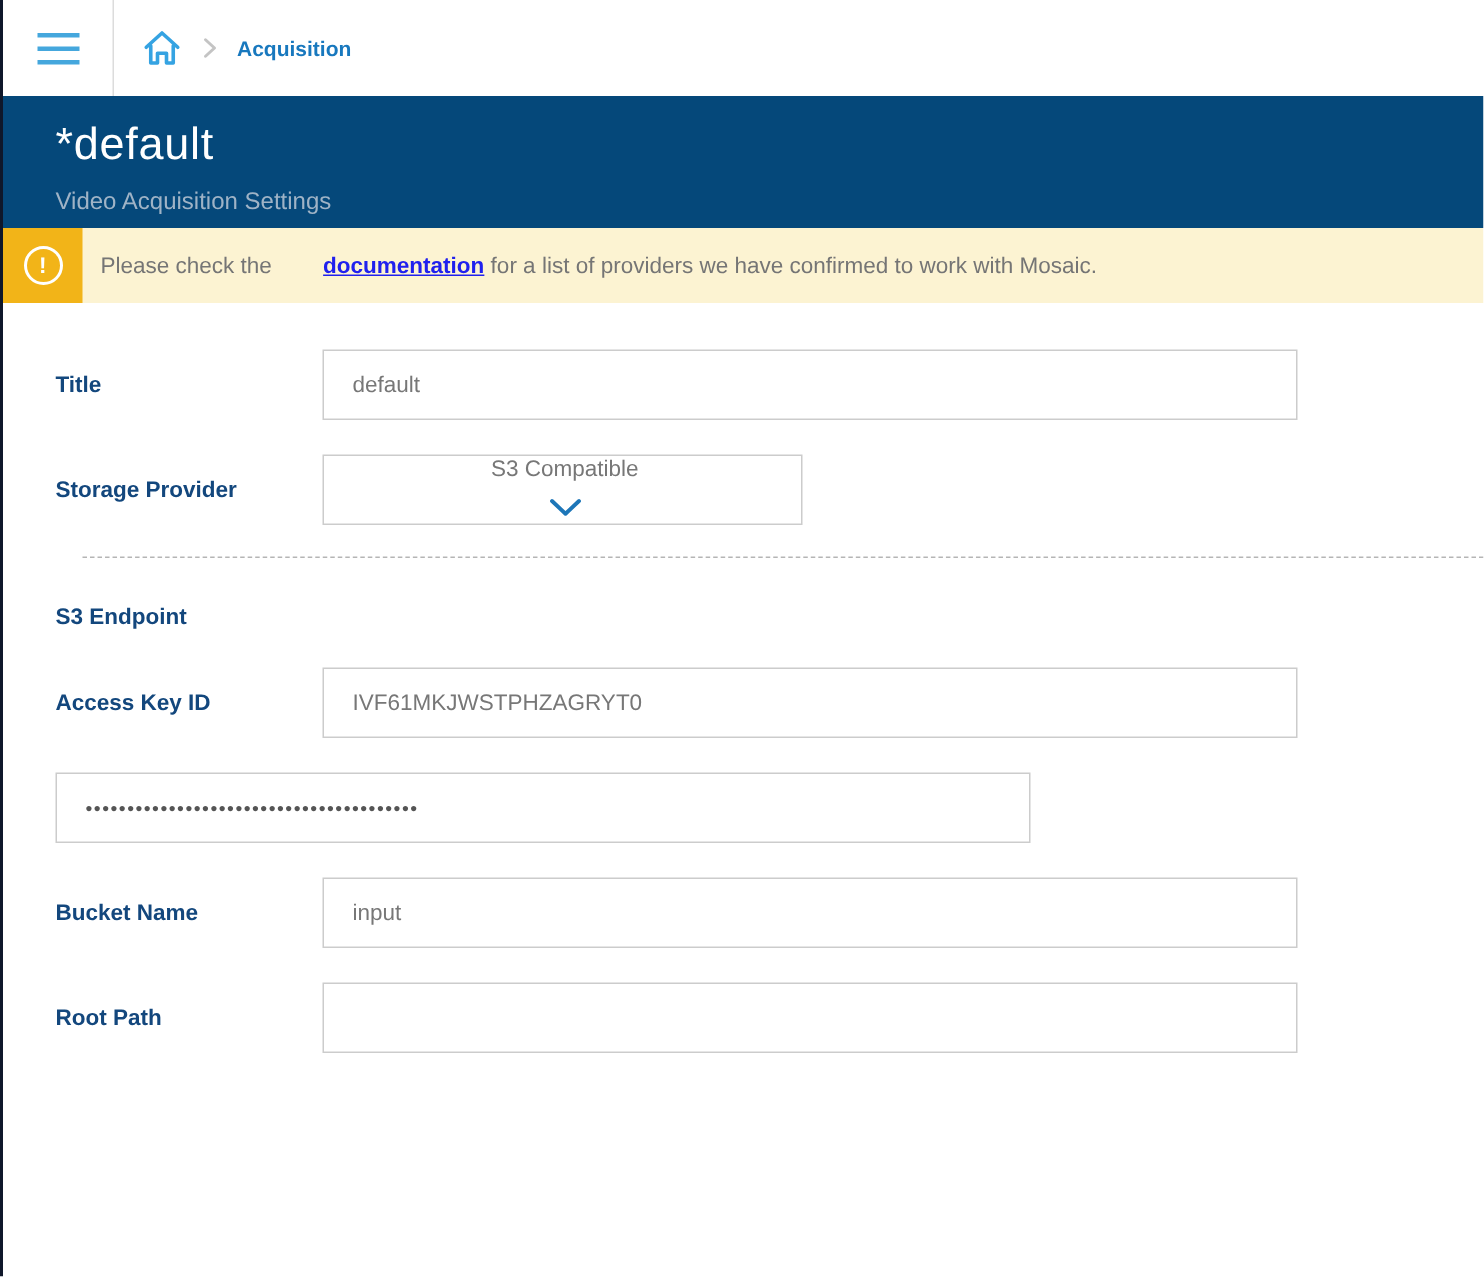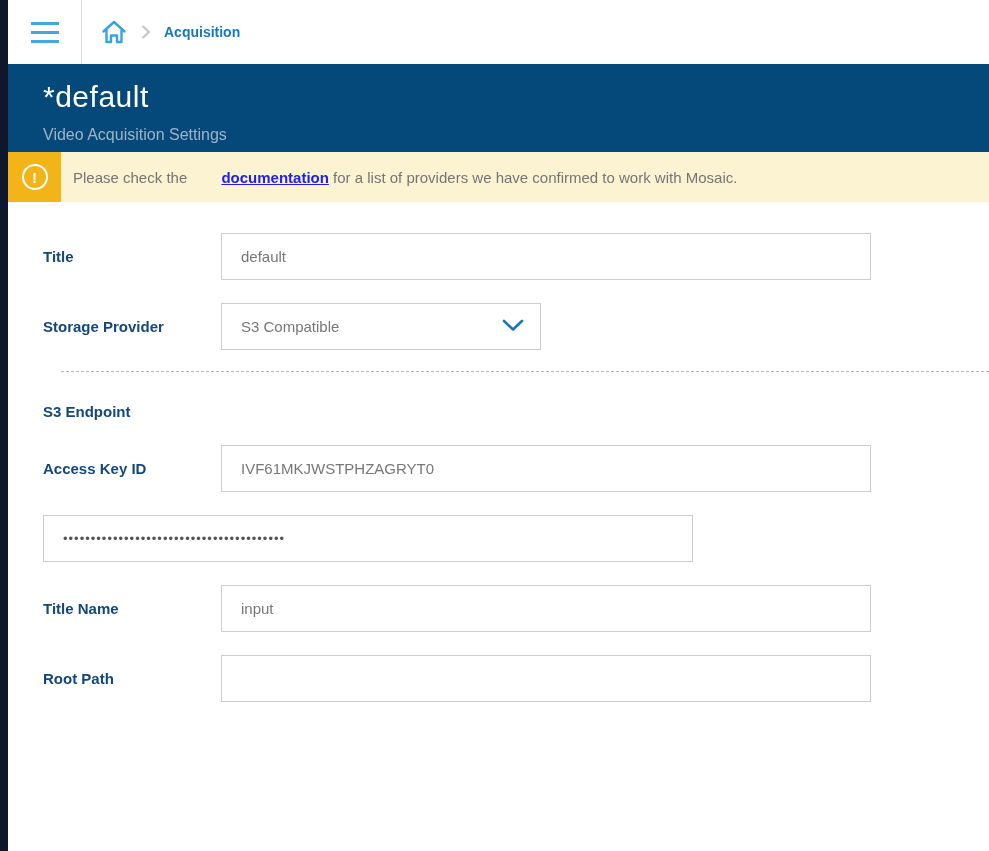--- a/index.html
+++ b/index.html
@@ -5,21 +5,21 @@
   * { box-sizing: border-box; margin: 0; padding: 0; }
   html, body {
     width: 989px; height: 851px;
     font-family: "Liberation Sans", sans-serif;
     background: #ffffff;
     overflow: hidden;
   }
   .page {
     position: relative;
     width: 989px; height: 851px;
-    border-left: 8px solid #0f172a;
+    border-left: 2px solid #0f172a;
     background: #ffffff;
   }
 
   
   .topbar {
     height: 64px;
     display: flex;
     align-items: stretch;
     background: #ffffff;
   }
@@ -99,20 +99,21 @@
     outline: none;
   }
   .dots-input { letter-spacing: 1px; font-size: 13px; color: #555555; }
   .select-box {
     width: 320px; height: 47px;
     border: 1px solid #cccccc; background: #ffffff;
     display: flex; align-items: center; justify-content: space-between;
     padding: 0 16px 0 19px;
     font-size: 15px; color: #777777;
     cursor: pointer;
+    flex-direction: column;
   }
   .dashed-divider {
     border: none;
     border-top: 1px dashed #b5b5b5;
     margin: -2px 0 30px 18px;
   }
   .info-icon {
     display: inline-flex; align-items: center; justify-content: center;
     width: 16px; height: 16px;
     border: 1px solid #a9a9a9; border-radius: 50%;
@@ -190,21 +191,21 @@
     <div class="form-row">
       <div class="row-label">Access Key ID</div>
       <input class="text-input" type="text" value="IVF61MKJWSTPHZAGRYT0" style="">
     </div>
 
     <div class="form-row">
       <input class="text-input dots-input" type="text" value="••••••••••••••••••••••••••••••••••••••••" style="">
     </div>
 
     <div class="form-row">
-      <div class="row-label">Title Name</div>
+      <div class="row-label">Bucket Name</div>
       <input class="text-input" type="text" value="input" style="">
     </div>
 
     <div class="form-row">
       <div class="row-label">Root Path</div>
       <input class="text-input" type="text" value="" style="">
     </div>
 
   </div>
 </div>

